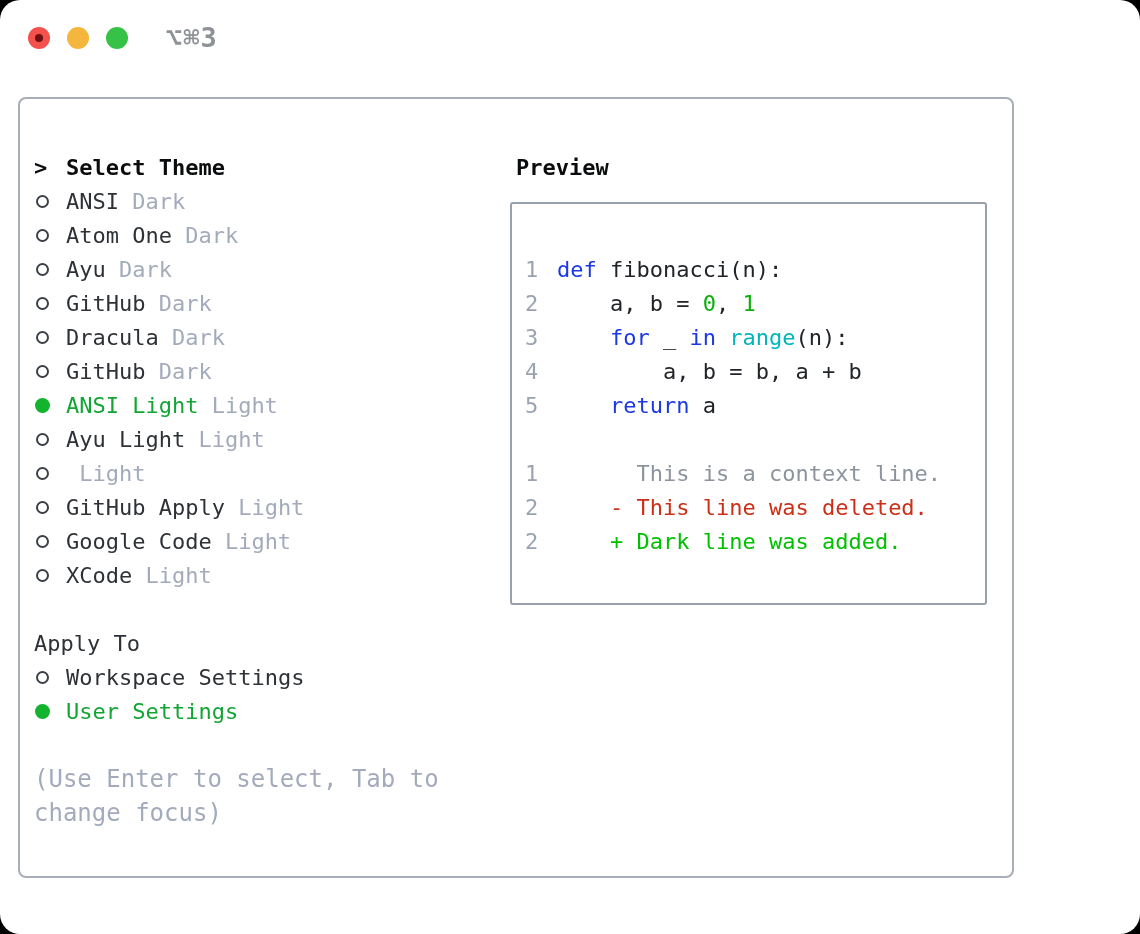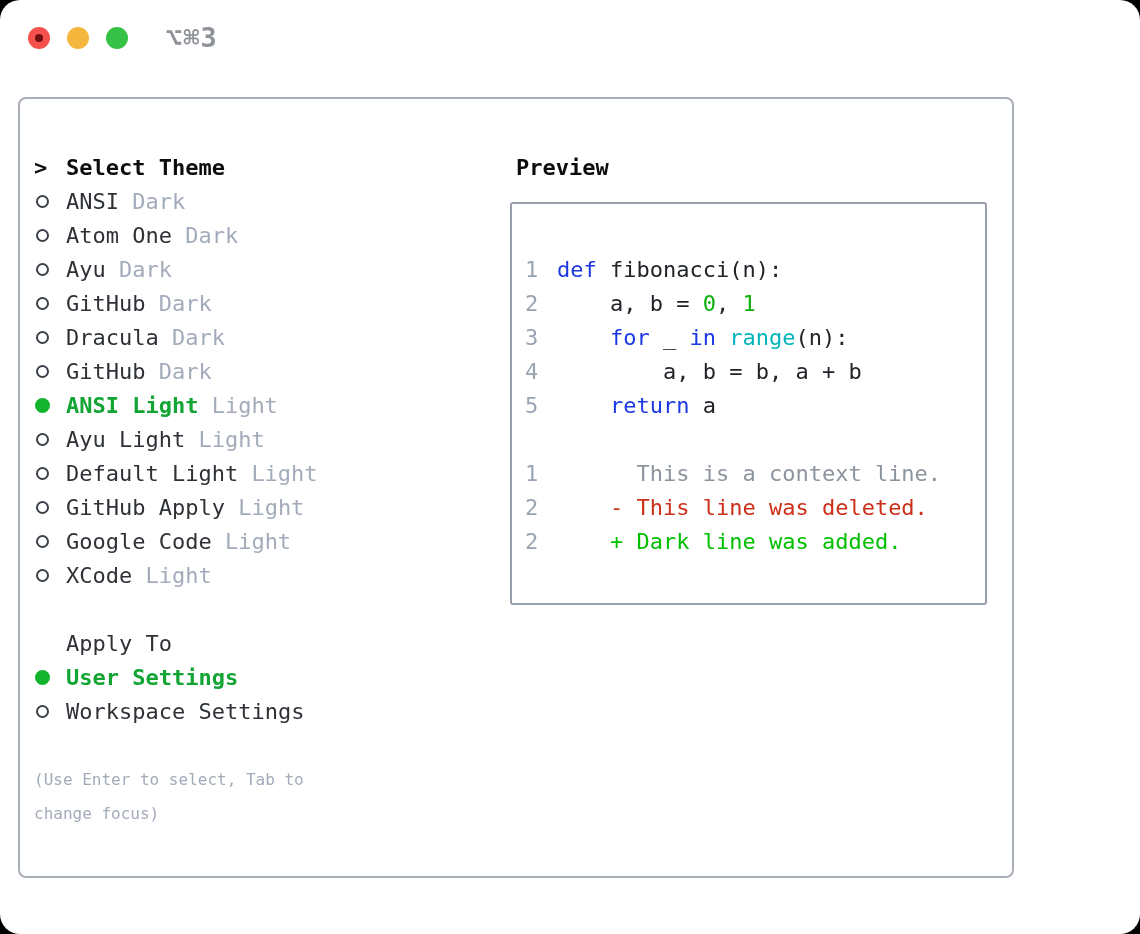--- a/index.html
+++ b/index.html
@@ -20,25 +20,25 @@
 
   
   .left{position:absolute;left:14px;top:51px;width:450px;}
   .row{height:34px;display:flex;align-items:center;font-size:22px;white-space:pre;}
   .marker{width:32px;flex:0 0 32px;display:flex;align-items:center;}
   .cursor{font-weight:bold;color:var(--header_black);font-size:22px;}
   .radio{width:13px;height:13px;border-radius:50%;border:2px solid var(--radio_ring);box-sizing:border-box;margin-left:2px;}
   .radio.on{border:none;width:15px;height:15px;background:var(--bullet_green);margin-left:1px;}
   .header-text{font-weight:bold;color:var(--header_black);}
   .plain-header{color:var(--text_dark);}
-  .indent{margin-left:32px;}
+  .indent{}
   .opt-label{color:var(--text_dark);}
-  .opt-label.sel{color:var(--accent_green);font-weight:bold;}
+  .opt-label.sel{color:var(--accent_green);}
   .variant{color:var(--muted_gray);margin-left:13.2px;text-align:center;}
-  .hint-line{height:34px;display:flex;align-items:center;font-size:16px;color:var(--muted_gray);white-space:pre;}
+  .hint-line{height:34px;display:flex;align-items:center;font-size:24px;color:var(--muted_gray);white-space:pre;}
 
   
   .preview-header{position:absolute;left:496px;top:51px;}
   .preview-box{position:absolute;left:490px;top:103px;width:477px;height:403px;border:2px solid var(--preview_border);border-radius:3px;box-sizing:border-box;padding:48px 0 0 13px;overflow:hidden;}
   .pline{height:34px;display:flex;align-items:center;font-size:22px;white-space:pre;}
   .ln{width:32px;flex:0 0 32px;color:var(--lineno_gray);}
   .t-kw{color:var(--keyword_blue);}
   .t-fg{color:var(--code_fg);}
   .t-num{color:var(--number_green);}
   .t-cyan{color:var(--builtin_cyan);}
@@ -69,32 +69,32 @@
       </div>
       <div id="theme-items">
           <div class="row"><span class="marker"><span class="radio"></span></span><span class="opt-label">ANSI</span><span class="variant">Dark</span></div>
           <div class="row"><span class="marker"><span class="radio"></span></span><span class="opt-label">Atom One</span><span class="variant">Dark</span></div>
           <div class="row"><span class="marker"><span class="radio"></span></span><span class="opt-label">Ayu</span><span class="variant">Dark</span></div>
           <div class="row"><span class="marker"><span class="radio"></span></span><span class="opt-label">GitHub</span><span class="variant">Dark</span></div>
           <div class="row"><span class="marker"><span class="radio"></span></span><span class="opt-label">Dracula</span><span class="variant">Dark</span></div>
           <div class="row"><span class="marker"><span class="radio"></span></span><span class="opt-label">GitHub</span><span class="variant">Dark</span></div>
           <div class="row"><span class="marker"><span class="radio on"></span></span><span class="opt-label sel">ANSI Light</span><span class="variant">Light</span></div>
           <div class="row"><span class="marker"><span class="radio"></span></span><span class="opt-label">Ayu Light</span><span class="variant">Light</span></div>
-          <div class="row"><span class="marker"><span class="radio"></span></span><span class="opt-label">Default Light</span><span class="variant">Light</span></div>
+          <div class="row"><span class="marker"><span class="radio"></span></span><span class="variant">Light</span></div>
           <div class="row"><span class="marker"><span class="radio"></span></span><span class="opt-label">GitHub Apply</span><span class="variant">Light</span></div>
           <div class="row"><span class="marker"><span class="radio"></span></span><span class="opt-label">Google Code</span><span class="variant">Light</span></div>
           <div class="row"><span class="marker"><span class="radio"></span></span><span class="opt-label">XCode</span><span class="variant">Light</span></div>
         </div>
       <div class="row"></div>
       <div class="row">
         <span class="plain-header indent">Apply To</span>
       </div>
       <div id="apply-items">
+          <div class="row"><span class="marker"><span class="radio"></span></span><span class="opt-label">Workspace Settings</span></div>
           <div class="row"><span class="marker"><span class="radio on"></span></span><span class="opt-label sel">User Settings</span></div>
-          <div class="row"><span class="marker"><span class="radio"></span></span><span class="opt-label">Workspace Settings</span></div>
         </div>
       <div class="row"></div>
       <div id="hint">
           <div class="hint-line">(Use Enter to select, Tab to</div>
           <div class="hint-line">change focus)</div>
         </div>
     </div>
 
     <div class="row preview-header">
       <span class="header-text">Preview</span>

